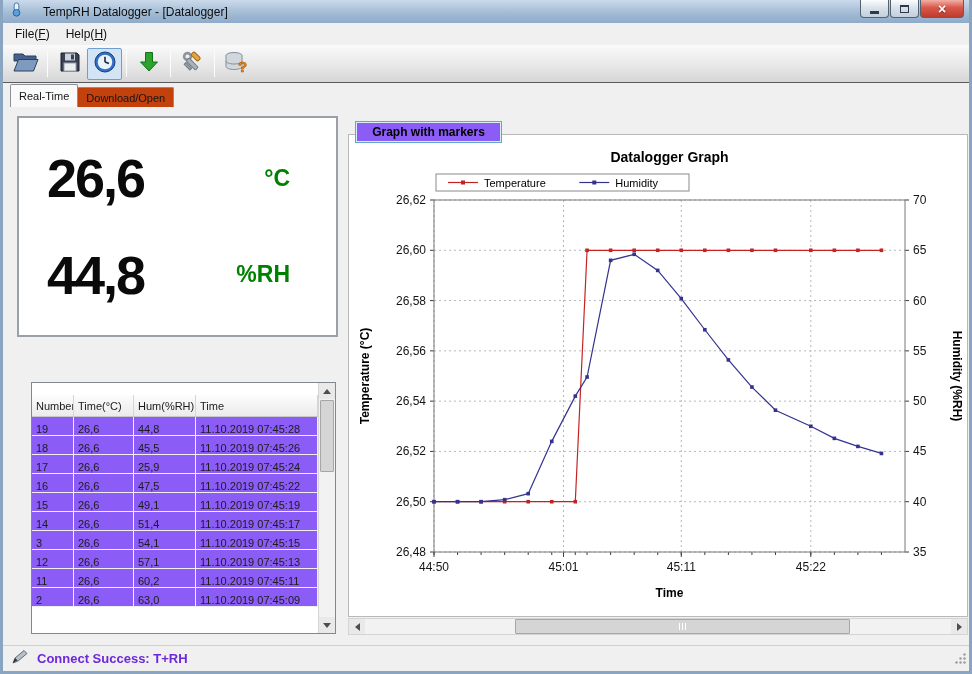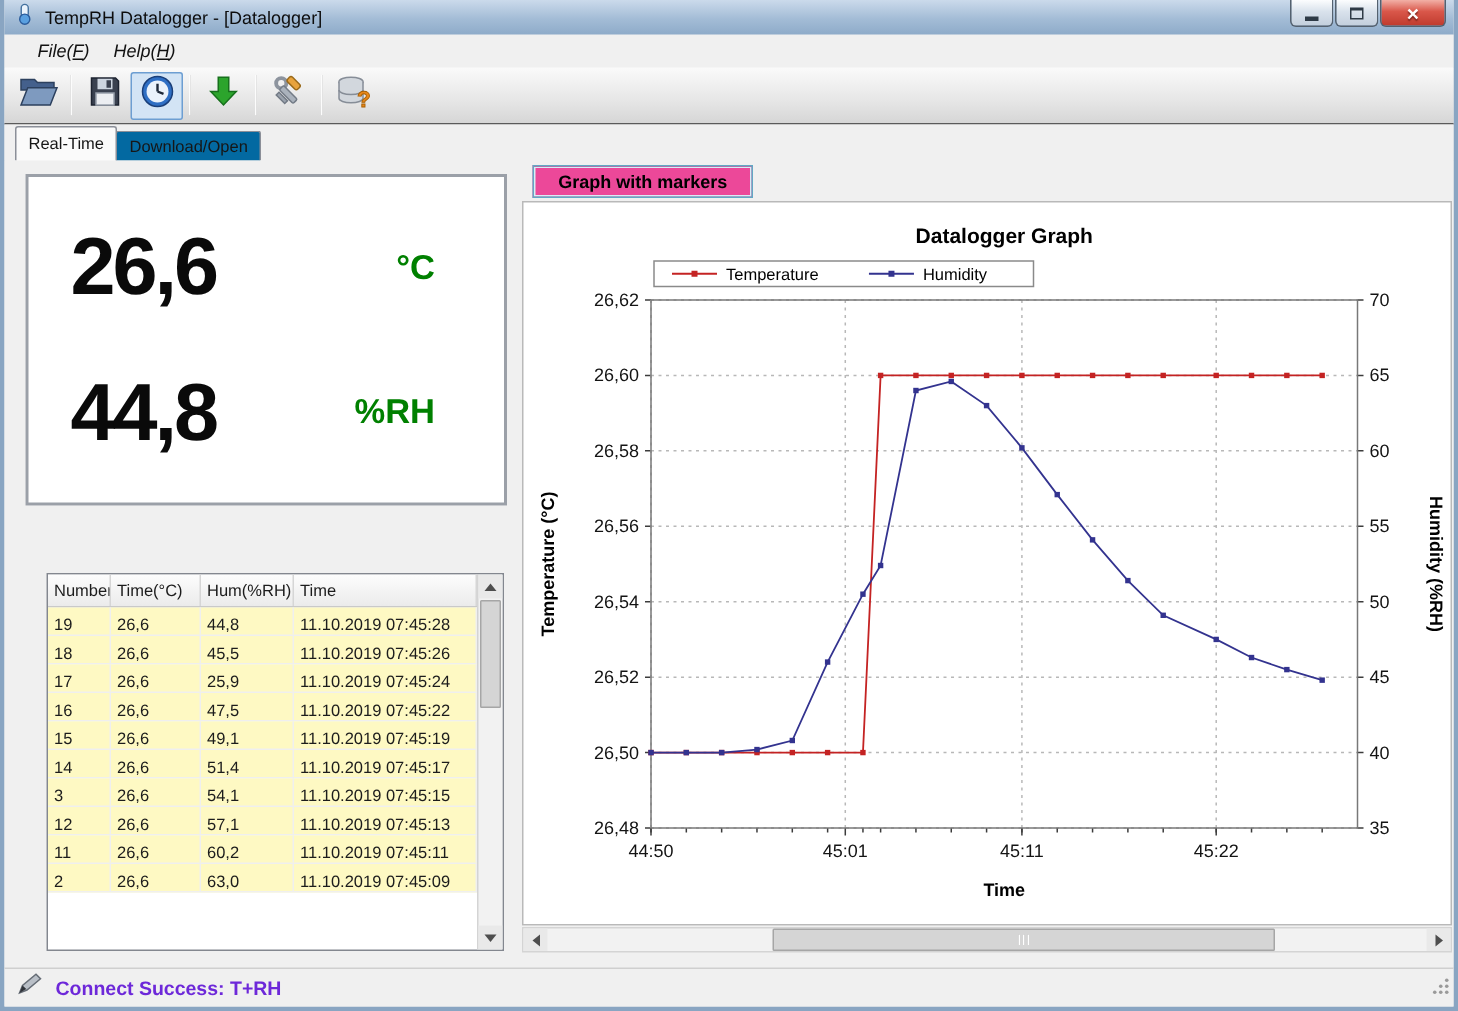--- a/index.html
+++ b/index.html
@@ -4,84 +4,84 @@
 <style>
   * { margin:0; padding:0; box-sizing:border-box; }
   html,body { width:972px; height:674px; }
   body { font-family:"Liberation Sans", sans-serif; background:#6b8cae; overflow:hidden; }
 
   .window { position:absolute; inset:0; background:#f0f0f0; border:3px solid #89a5c2; border-top:none;
             display:flex; flex-direction:column; }
 
   
   .titlebar { flex:0 0 23px; background:linear-gradient(#cbdaeb,#a3bcd6 55%,#8eabc9);
-              display:flex; align-items:center; padding:0 6px; gap:6px; position:relative; }
+              display:flex; align-items:center; padding:0 6px; gap:19px; position:relative; }
   .title-text { font-size:12px; color:#0d0d0d; }
   .win-buttons { position:absolute; top:0; right:5px; display:flex; gap:1px; }
   .winbtn { width:29px; height:18px; border:1px solid #54616f; border-top:none; border-radius:0 0 4px 4px;
             background:linear-gradient(#fcfdfe,#d9e2ec 45%,#c3cfdd); display:flex; align-items:center; justify-content:center; cursor:default; }
   .winbtn.close { width:44px; background:linear-gradient(#f2b0a6,#d9574a 45%,#c03b2e); }
   .g-min { width:9px; height:3px; background:#2e3a46; margin-top:8px; }
   .g-max { width:9px; height:8px; border:1px solid #2e3a46; border-top:2px solid #2e3a46; }
   .g-close { color:#fff; font-weight:bold; font-size:14px; line-height:14px; text-shadow:0 1px 1px #7a241c; }
 
   
-  .menubar { flex:0 0 22px; background:#f0f0f0; display:flex; align-items:center; padding-left:14px;font-style:italic; }
+  .menubar { flex:0 0 22px; background:#f0f0f0; display:flex; align-items:center; padding-left:4px; }
   .menu-item { font-size:12px; color:#111; padding:3px 8px; }
 
   
   .toolbar { flex:0 0 38px; background:linear-gradient(#fafafa,#e6e6e6 60%,#d6d6d6);
              border-bottom:1px solid #5a5a5a; display:flex; align-items:center; padding:0 5px; }
   .tool-btn { width:35px; height:32px; display:flex; align-items:center; justify-content:center;
               border:1px solid transparent; border-radius:2px; }
   .tool-btn.pressed { border:1px solid #6d9ed2; background:#d3e4f5; }
   .tool-sep { width:1px; height:27px; background:#a9a9a9; border-right:1px solid #fcfcfc; margin:0 4px; }
 
   
   .tabstrip { flex:0 0 24px; display:flex; align-items:flex-end; padding-left:7px; background:#f0f0f0; }
   .tab { font-size:11px; color:#161616; padding:0 8px; display:flex; align-items:center;
          border:1px solid #8b8f98; border-bottom:none; border-radius:2px 2px 0 0; }
   .tab.active { background:#fafafa; height:23px; z-index:2; }
-  .tab.inactive { background:#0369a1; height:20px; margin-left:-1px;text-align:center; }
+  .tab.inactive { background:#c2410c; height:20px; margin-left:-1px;text-align:center; }
 
   
   .content { flex:1 1 auto; position:relative; background:#f0f0f0; }
 
   .readout { position:absolute; left:14px; top:9px; width:321px; height:221px; background:#fff;
              border:2px solid #9ba0a8; display:flex; flex-direction:column; justify-content:space-around;
              padding:12px 46px 12px 28px; }
   .readout-row { display:flex; justify-content:space-between; align-items:center; }
   .readout-value { font-size:54px; font-weight:bold; color:#0a0a0a; letter-spacing:-2px; }
   .readout-unit { font-size:23px; font-weight:bold; color:#008000; }
 
   
   .datatable { position:absolute; left:28px; top:275px; width:305px; height:252px;
                border:1px solid #83878f; background:#fff; display:flex; overflow:hidden; }
-  .table-main { flex:1 1 auto; display:flex; flex-direction:column; overflow:hidden; }
+  .table-main { flex:1 1 auto; display:flex; flex-direction:column; overflow:hidden;margin-top:12px; }
   .thead { display:flex; flex:0 0 22px; background:linear-gradient(#fdfdfd,#ebebeb); border-bottom:1px solid #c9c9c9; }
   .hcell { font-size:11px; color:#1c1c1c; padding:5px 3px 0 4px; border-right:1px solid #d6d6d6;
            white-space:nowrap; overflow:hidden; }
-  .trow { display:flex; flex:0 0 23px; border-bottom:1px solid #efefef; background:#fef9c3; }
+  .trow { display:flex; flex:0 0 23px; border-bottom:1px solid #efefef; background:#8b5cf6; }
   .tcell { font-size:11px; color:#1c1c1c; padding:6px 3px 0 4px; border-right:1px solid #efefef;
            white-space:nowrap; overflow:hidden; }
   .c0 { width:42px; } .c1 { width:60px; } .c2 { width:62px; } .c3 { flex:1; }
 
   
   .vscroll { flex:0 0 17px; background:#f2f2f2; border-left:1px solid #d4d4d4; display:flex; flex-direction:column; }
   .sbtn { flex:0 0 16px; display:flex; align-items:center; justify-content:center; background:#e9e9e9; }
   .tri-up { width:0; height:0; border-left:4px solid transparent; border-right:4px solid transparent; border-bottom:5px solid #4e4e4e; }
   .tri-down { width:0; height:0; border-left:4px solid transparent; border-right:4px solid transparent; border-top:5px solid #4e4e4e; }
   .tri-left { width:0; height:0; border-top:4px solid transparent; border-bottom:4px solid transparent; border-right:5px solid #4e4e4e; }
   .tri-right { width:0; height:0; border-top:4px solid transparent; border-bottom:4px solid transparent; border-left:5px solid #4e4e4e; }
   .vtrack { flex:1; position:relative; }
   .vthumb { position:absolute; left:1px; right:1px; top:1px; height:72px; background:#d5d5d5;
             border:1px solid #a6a6a6; border-radius:1px; }
 
   
-  .graph-btn { position:absolute; left:352px; top:3px; width:147px; height:22px; background:#ec4899;
+  .graph-btn { position:absolute; left:352px; top:14px; width:147px; height:22px; background:#8b5cf6;
                border:1px solid #62a8c4; box-shadow:inset 0 0 0 1px #d8eef6; font-size:12px; font-weight:bold;
                color:#000; display:flex; align-items:center; justify-content:center; z-index:3; }
   .chart-panel { position:absolute; left:345px; top:27px; width:620px; height:483px; background:#fff;
                  border:1px solid #b9b9b9; }
   .chart-panel svg { display:block; }
 
   .hscroll { position:absolute; left:345px; top:511px; width:620px; height:17px; background:#f2f2f2;
              border:1px solid #d4d4d4; display:flex; align-items:stretch; }
   .hbtn { flex:0 0 16px; display:flex; align-items:center; justify-content:center; background:#e9e9e9; }
   .htrack { flex:1; position:relative; }

